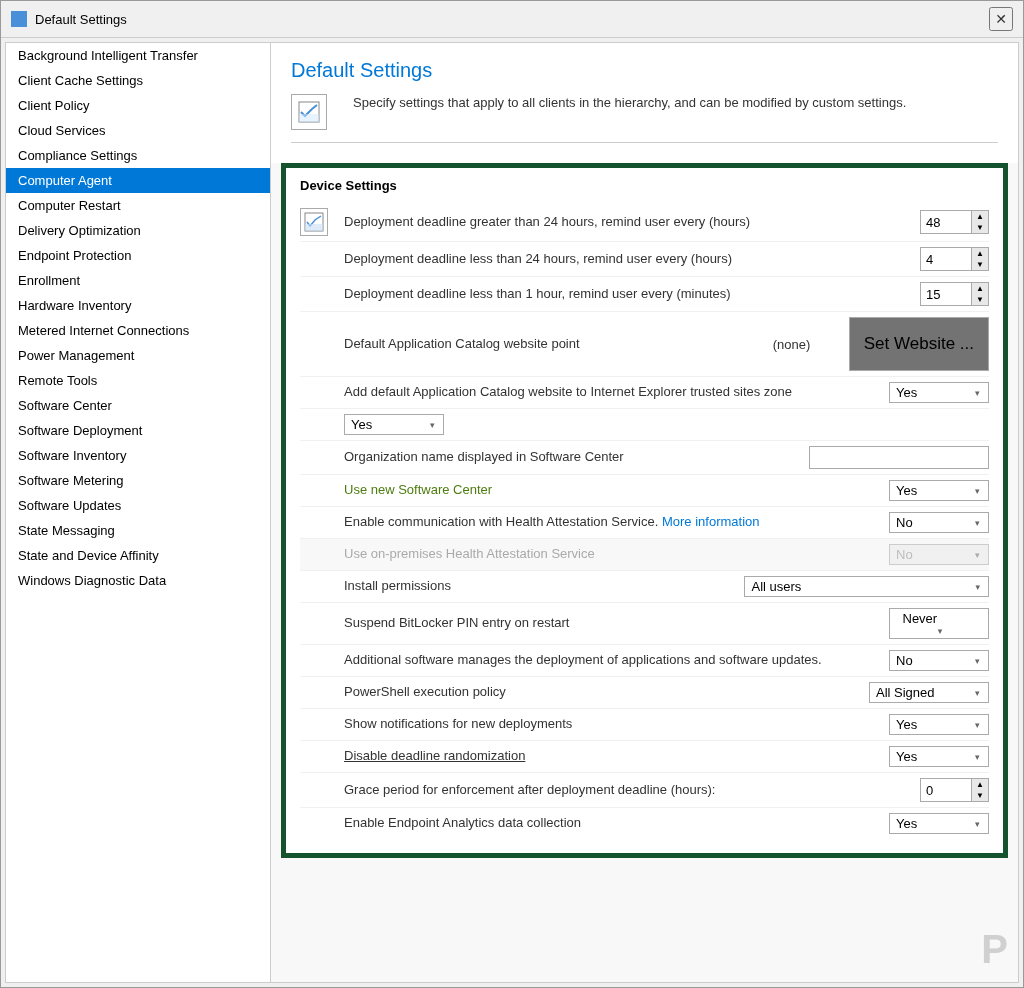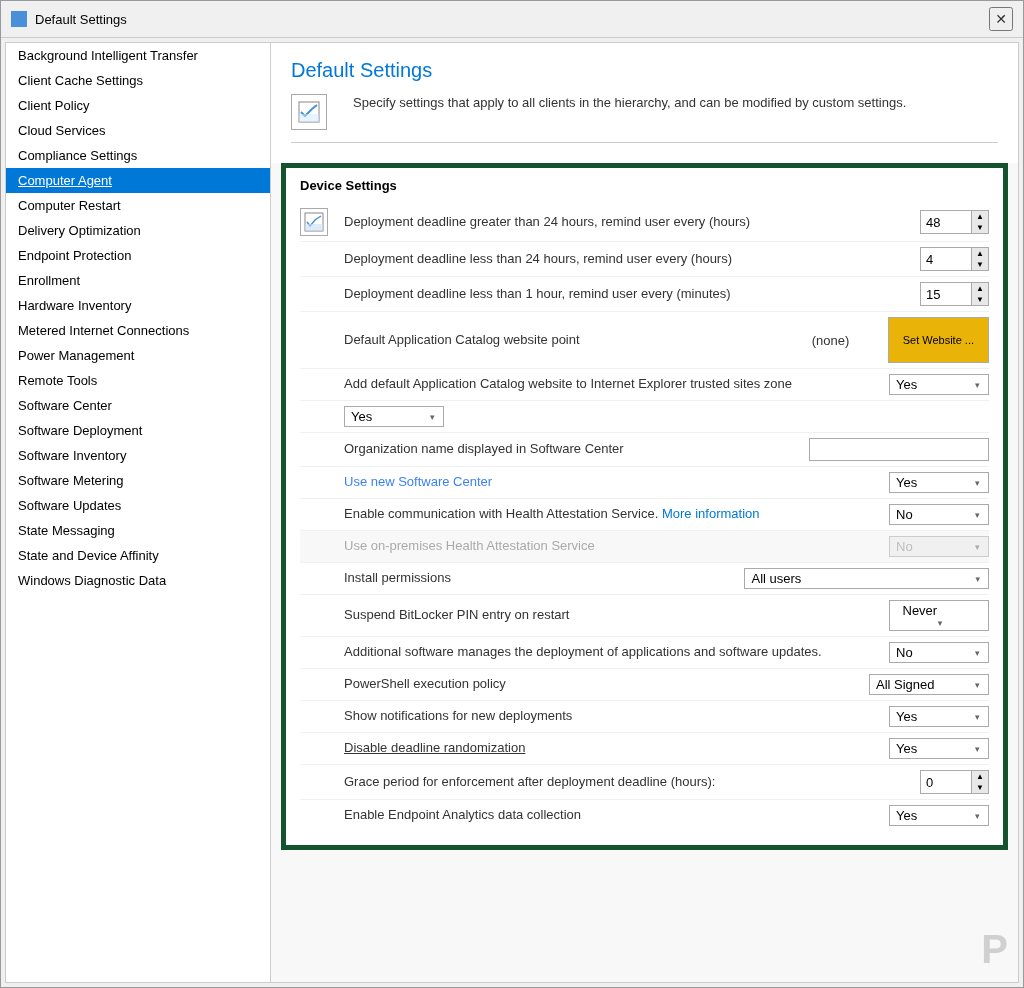--- a/index.html
+++ b/index.html
@@ -76,21 +76,20 @@
       padding: 5px 12px;
       cursor: pointer;
       font-size: 13px;
       color: #000;
       white-space: nowrap;
     }
 
     .sidebar-item.active {
       background: #0078d7;
       color: white;
-      text-decoration: underline;
     }
 
     
     .main-panel {
       flex: 1;
       overflow-y: auto;
       background: #f8f8f8;
       padding: 0;
       position: relative;
     }
@@ -197,23 +196,23 @@
     .dropdown-arrow {
       padding: 0 4px;
       font-size: 9px;
       color: #666;
       pointer-events: none;
     }
 
     .set-website-btn {
       padding: 16px 14px;
       border: 1px solid #aaa;
-      background: #eab308;
+      background: #737373;
       cursor: pointer;
-      font-size: 11px;
+      font-size: 17px;
       margin-left: 8px;
     }
 
     .watermark {
       position: absolute;
       bottom: 10px;
       right: 10px;
       color: #d0d0d0;
       font-size: 40px;
       font-weight: bold;
@@ -384,21 +383,21 @@
         </div>
 
         <div style="display:flex; align-items:center; padding:5px 0; border-bottom:1px solid #f0f0f0; gap:8px;">
           <div style="width:36px; flex-shrink:0;"></div>
           <div style="flex:1; font-size:13px; color:#333; line-height:1.3;">Organization name displayed in Software Center</div>
           <input type="text" value="" style="border: 1px solid rgb(170, 170, 170); padding: 3px 5px; font-size: 13px; width: 180px; outline: none;">
         </div>
 
         <div style="display:flex; align-items:center; padding:5px 0; border-bottom:1px solid #f0f0f0; gap:8px;">
           <div style="width:36px; flex-shrink:0;"></div>
-          <div style="flex:1; font-size:13px; color:#3b82f6; line-height:1.3;">Use new Software Center</div>
+          <div style="flex:1; font-size:13px; color:#4d7c0f; line-height:1.3;">Use new Software Center</div>
           <div class="dropdown-wrapper" style="min-width:100px;">
             <select style="min-width:75px;">
               <option>Yes</option>
               <option>No</option>
             </select>
             <span class="dropdown-arrow">▾</span>
           </div>
         </div>
 
         <div style="display:flex; align-items:center; padding:5px 0; border-bottom:1px solid #f0f0f0; gap:8px;">

